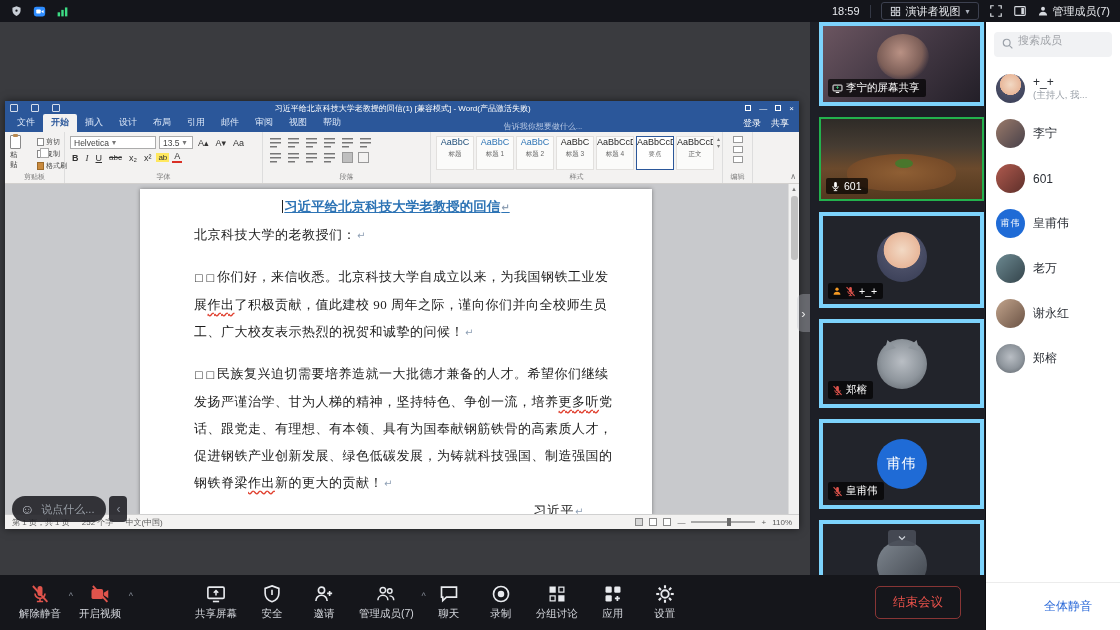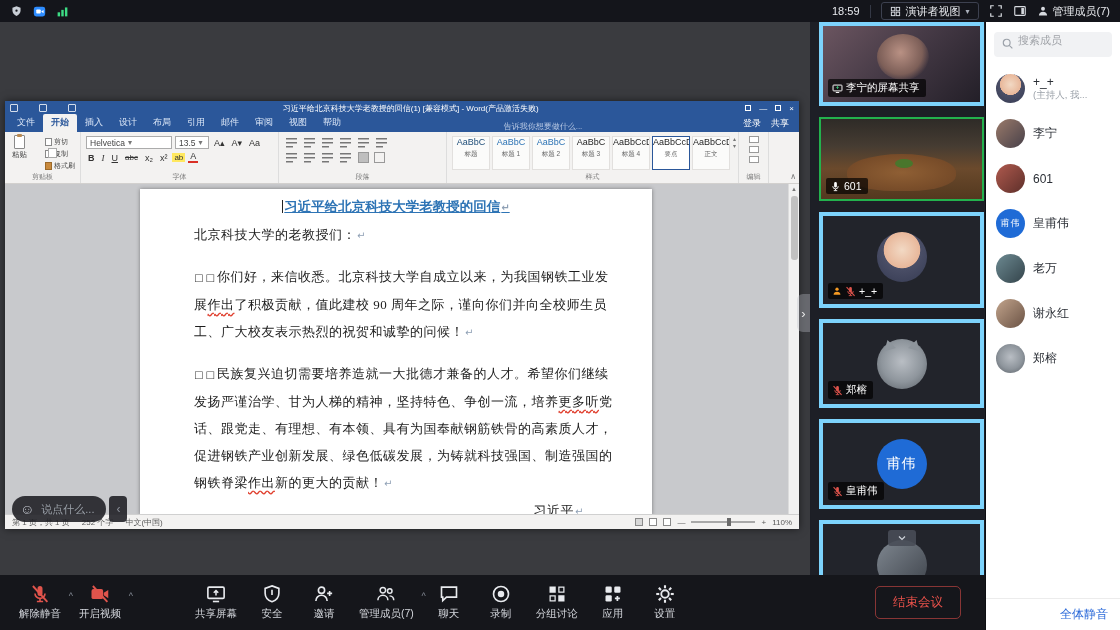--- a/index.html
+++ b/index.html
@@ -15,35 +15,35 @@
   .view-pill{display:flex;align-items:center;gap:5px;border:1px solid #3d4150;border-radius:3px;padding:7px 8px;height:18px;cursor:default;}
   .caret-ch{font-size:8px;color:#aab0bb;}
   .tb-members{display:flex;align-items:center;gap:4px;}
 
   
   .shared{position:absolute;left:0;top:22px;width:810px;height:553px;background:#3a3b3f;z-index:10;}
   .collapse-handle{position:absolute;right:0;top:272px;width:13px;height:38px;background:rgba(190,193,200,.35);border-radius:6px 0 0 6px;color:#e8e8e8;display:flex;align-items:center;justify-content:center;font-size:13px;z-index:12;cursor:pointer;}
 
   
   .word{position:absolute;left:5px;top:79px;width:794px;height:428px;display:flex;flex-direction:column;background:#f3f2f1;box-shadow:0 0 8px rgba(0,0,0,.55);z-index:11;}
-  .word-title{height:14px;background:#2b579a;color:#fff;font-size:8px;display:flex;align-items:center;padding:0 5px;gap:21px;}
+  .word-title{height:14px;background:#2b579a;color:#fff;font-size:8px;display:flex;align-items:center;padding:0 5px;gap:13px;}
   .qa-ico{width:8px;height:8px;border:1px solid rgba(255,255,255,.8);border-radius:1px;display:inline-block;}
   .word-title .title-text{flex:1;text-align:center;white-space:nowrap;overflow:hidden;text-overflow:ellipsis;}
   .win-ctl{display:flex;gap:8px;align-items:center;font-size:8px;}
   .win-sq{width:6px;height:6px;border:1px solid #fff;display:inline-block;}
   .word-tabs{height:17px;background:#2b579a;display:flex;align-items:flex-end;color:#dbe6f7;font-size:9px;padding:0 4px;}
   .word-tab{padding:2px 8px 3px;cursor:pointer;white-space:nowrap;}
   .word-tab.active{background:#f3f2f1;color:#2b579a;border-radius:2px 2px 0 0;font-weight:bold;}
   .tab-search{flex:1;text-align:center;color:#b9c9e4;font-size:8px;overflow:hidden;white-space:nowrap;}
   .tab-right{display:flex;gap:10px;padding:2px 6px;color:#fff;font-size:9px;}
 
   .ribbon{height:52px;background:#f3f2f1;border-bottom:1px solid #d2d0ce;display:flex;font-size:8px;color:#444;position:relative;}
   .rgroup{position:relative;border-right:1px solid #ddd;padding:3px 5px 11px;}
   .rgroup-label{position:absolute;bottom:1px;left:0;right:0;text-align:center;font-size:7px;color:#7a7a7a;white-space:nowrap;}
-  .g-clip{width:76px;display:flex;gap:16px;}
+  .g-clip{width:60px;display:flex;gap:16px;}
   .paste-btn{display:flex;flex-direction:column;align-items:center;width:24px;gap:1px;cursor:pointer;}
   .paste-ico{width:11px;height:14px;border:1px solid #8a8a8a;background:#fff;border-radius:1px;position:relative;}
   .paste-ico::before{content:"";position:absolute;left:2px;top:-2px;width:5px;height:3px;background:#b98a52;border-radius:1px;}
   .paste-lab{font-size:7.5px;}
   .clip-minis{display:flex;flex-direction:column;gap:2px;padding-top:2px;}
   .mini{display:flex;align-items:center;gap:2px;font-size:7px;white-space:nowrap;cursor:pointer;}
   .mini-ico{width:7px;height:8px;border:1px solid #888;display:inline-block;position:relative;background:#fff;}
   .ico-copy::after{content:"";position:absolute;left:2px;top:-3px;width:7px;height:8px;border:1px solid #aaa;background:#fff;}
   .ico-brush{background:#c98a3d;border-color:#9c6a2a;}
   .g-font{width:198px;}
@@ -142,21 +142,21 @@
   .mrow{display:flex;align-items:center;gap:8px;padding:0 10px;height:45px;cursor:pointer;}
   .mav{width:29px;height:29px;border-radius:50%;flex:none;display:flex;align-items:center;justify-content:center;font-size:9px;color:#fff;}
   .mav.av-initials{font-size:9px;}
   .av-photo-a{background:linear-gradient(135deg,#9a7a6a,#474049);}
   .av-photo-b{background:linear-gradient(135deg,#b05a4e,#5d2f2a);}
   .av-photo-c{background:linear-gradient(135deg,#6d8a92,#33434a);}
   .av-photo-d{background:linear-gradient(135deg,#c2a48c,#6a5244);}
   .mtext{min-width:0;}
   .mname{font-size:12px;color:#2b2f36;white-space:nowrap;overflow:hidden;text-overflow:ellipsis;}
   .msub{font-size:9.5px;color:#9aa0a8;white-space:nowrap;overflow:hidden;}
-  .panel-bottom{position:absolute;left:0;right:0;bottom:0;height:32px;border-top:1px solid #ececec;background:#fff;display:flex;align-items:center;justify-content:flex-end;padding-right:12px;}
+  .panel-bottom{position:absolute;left:0;right:0;bottom:0;height:48px;border-top:1px solid #ececec;background:#fff;display:flex;align-items:center;justify-content:flex-end;padding-right:28px;}
   .muteall{color:#2968d8;font-size:12px;background:none;border:none;cursor:pointer;font-family:"Liberation Sans","DejaVu Sans",sans-serif;}
 
   
   .toolbar{position:absolute;left:0;bottom:0;width:985px;height:55px;background:#15161b;display:flex;align-items:center;padding:0 10px;z-index:35;}
   .tool{display:flex;flex-direction:column;align-items:center;justify-content:center;padding:0 9px;position:relative;cursor:pointer;min-width:52px;}
   .tool.gap-left{margin-left:56px;}
   .tico{height:20px;display:flex;align-items:center;}
   .tlabel{font-size:10.5px;color:#d4d7dd;margin-top:3px;white-space:nowrap;}
   .tool .chev{position:absolute;right:-3px;top:7px;color:#868c97;font-size:9px;cursor:pointer;}
   .end-btn{margin-left:auto;margin-right:14px;color:#e8514a;border:1px solid rgba(232,81,74,.55);background:transparent;border-radius:5px;padding:7px 17px;font-size:12.5px;cursor:pointer;font-family:"Liberation Sans","DejaVu Sans",sans-serif;white-space:nowrap;}

